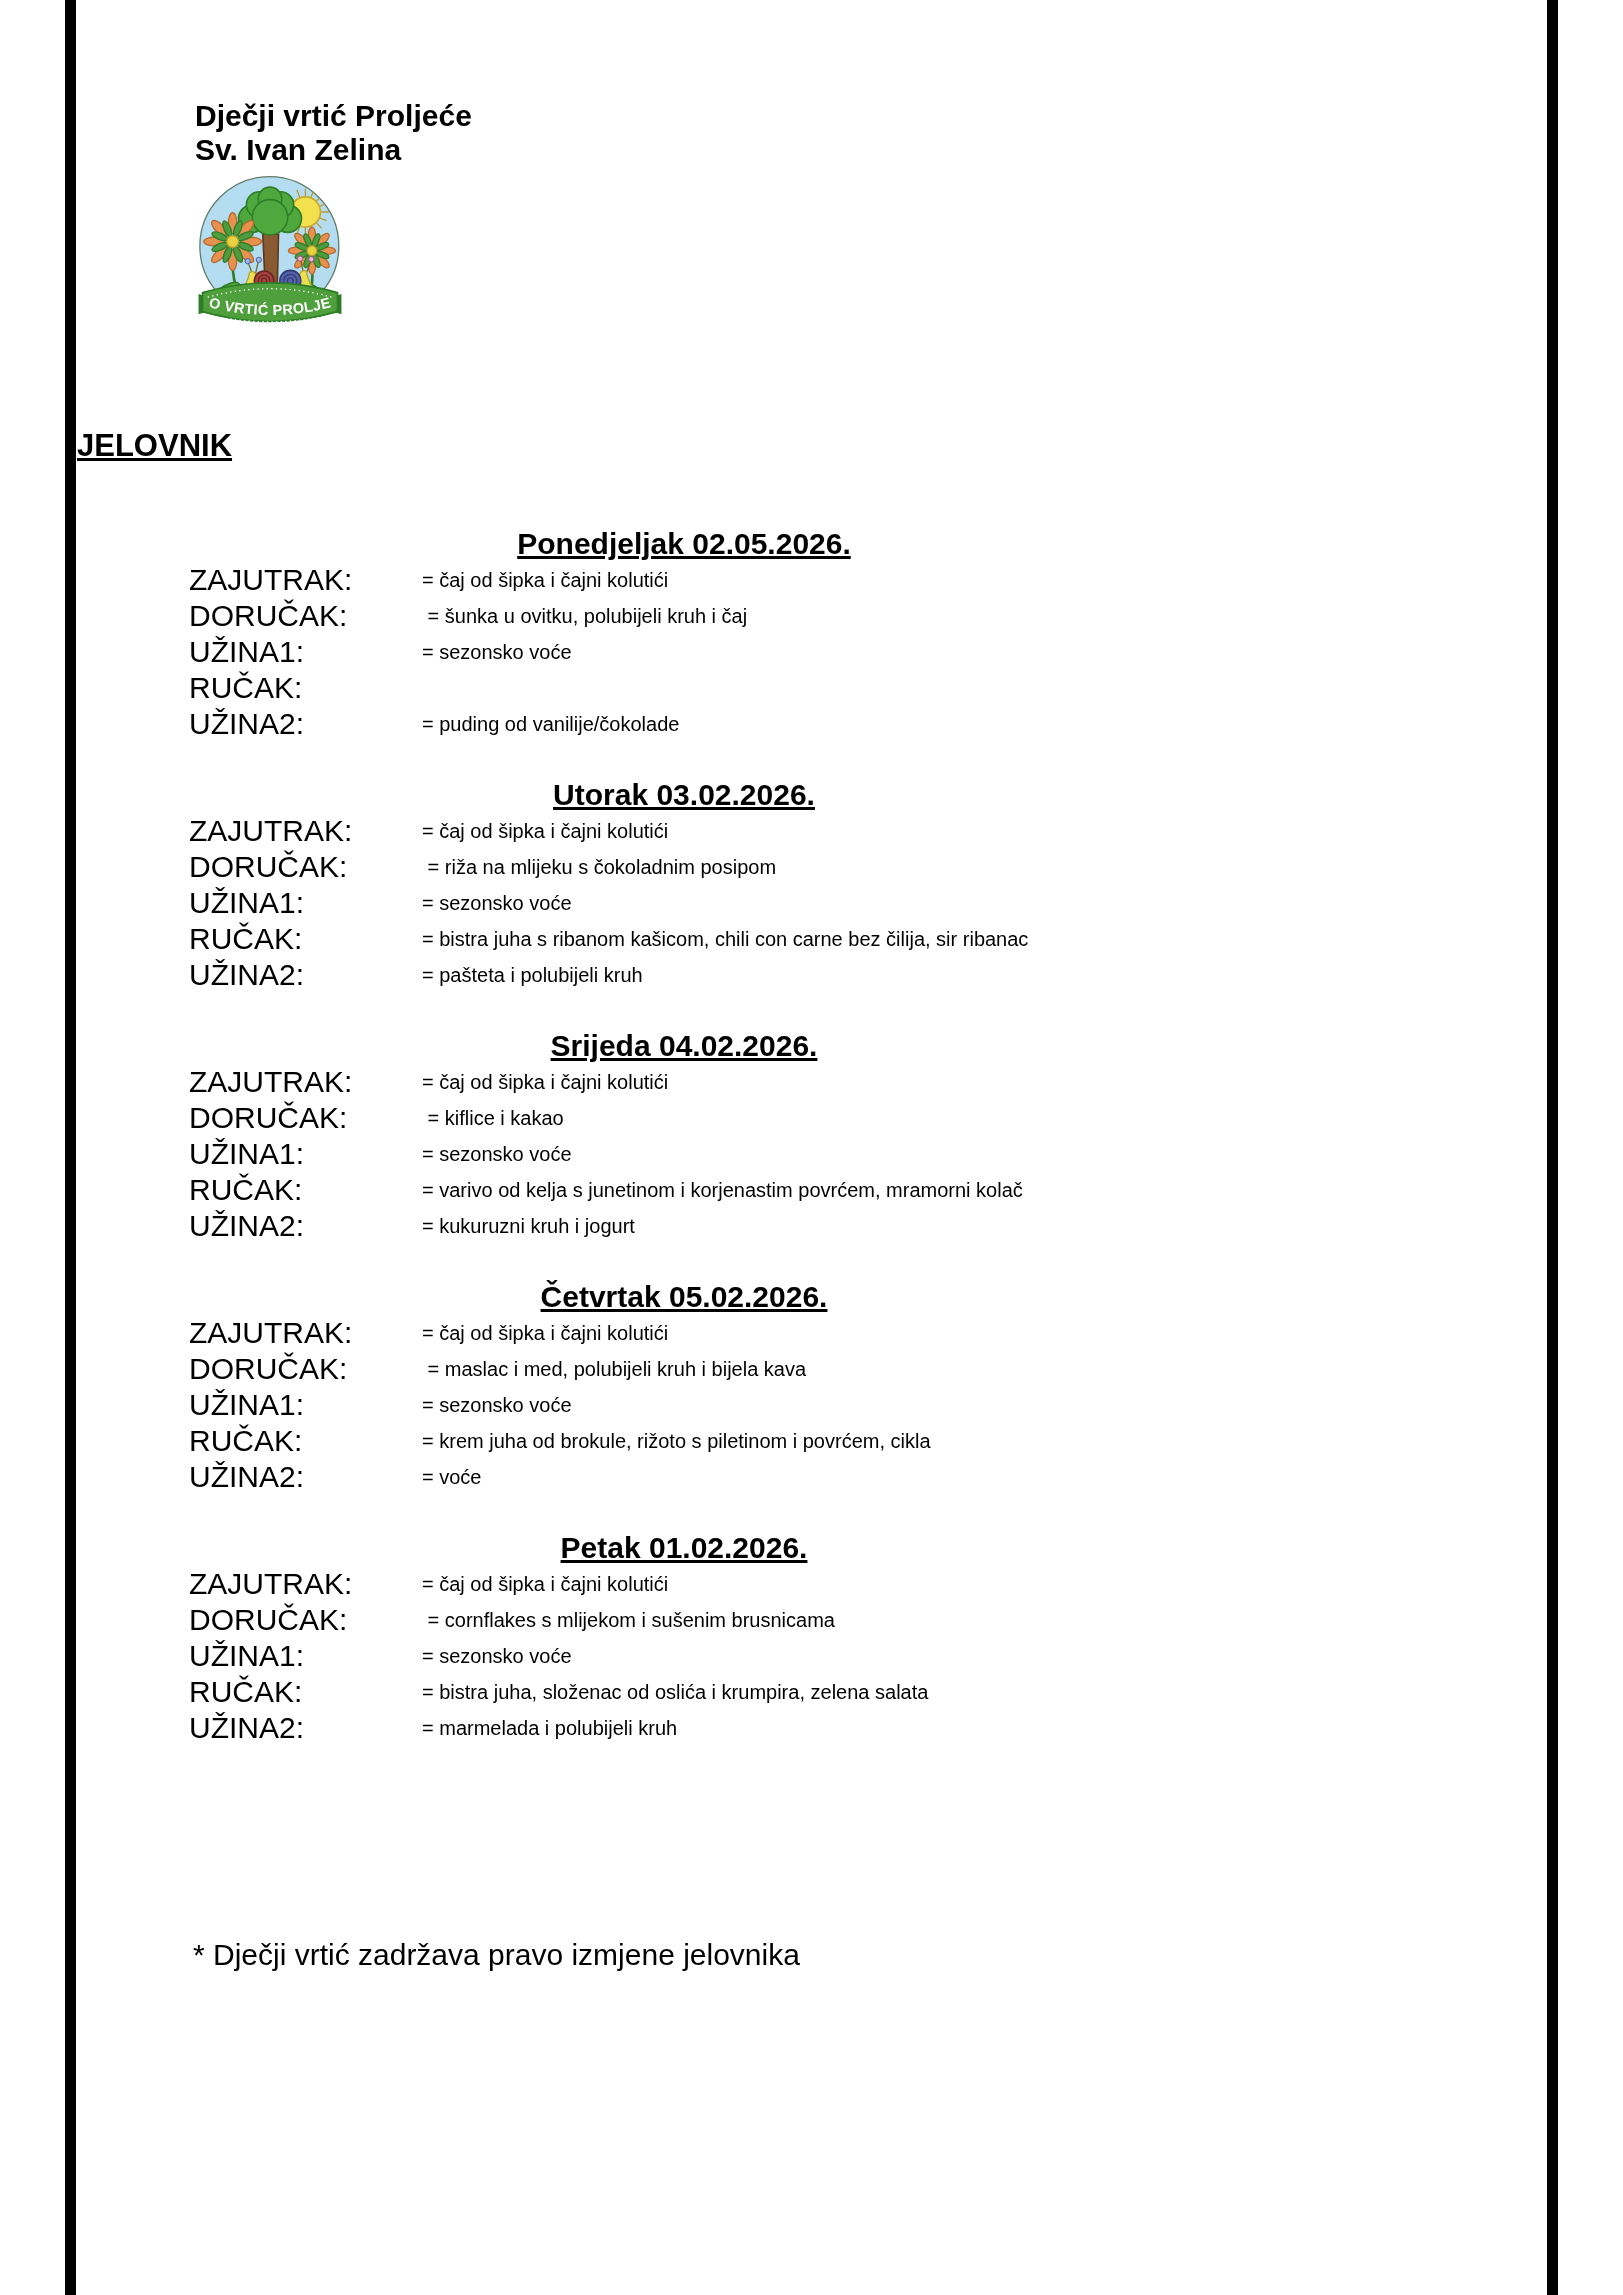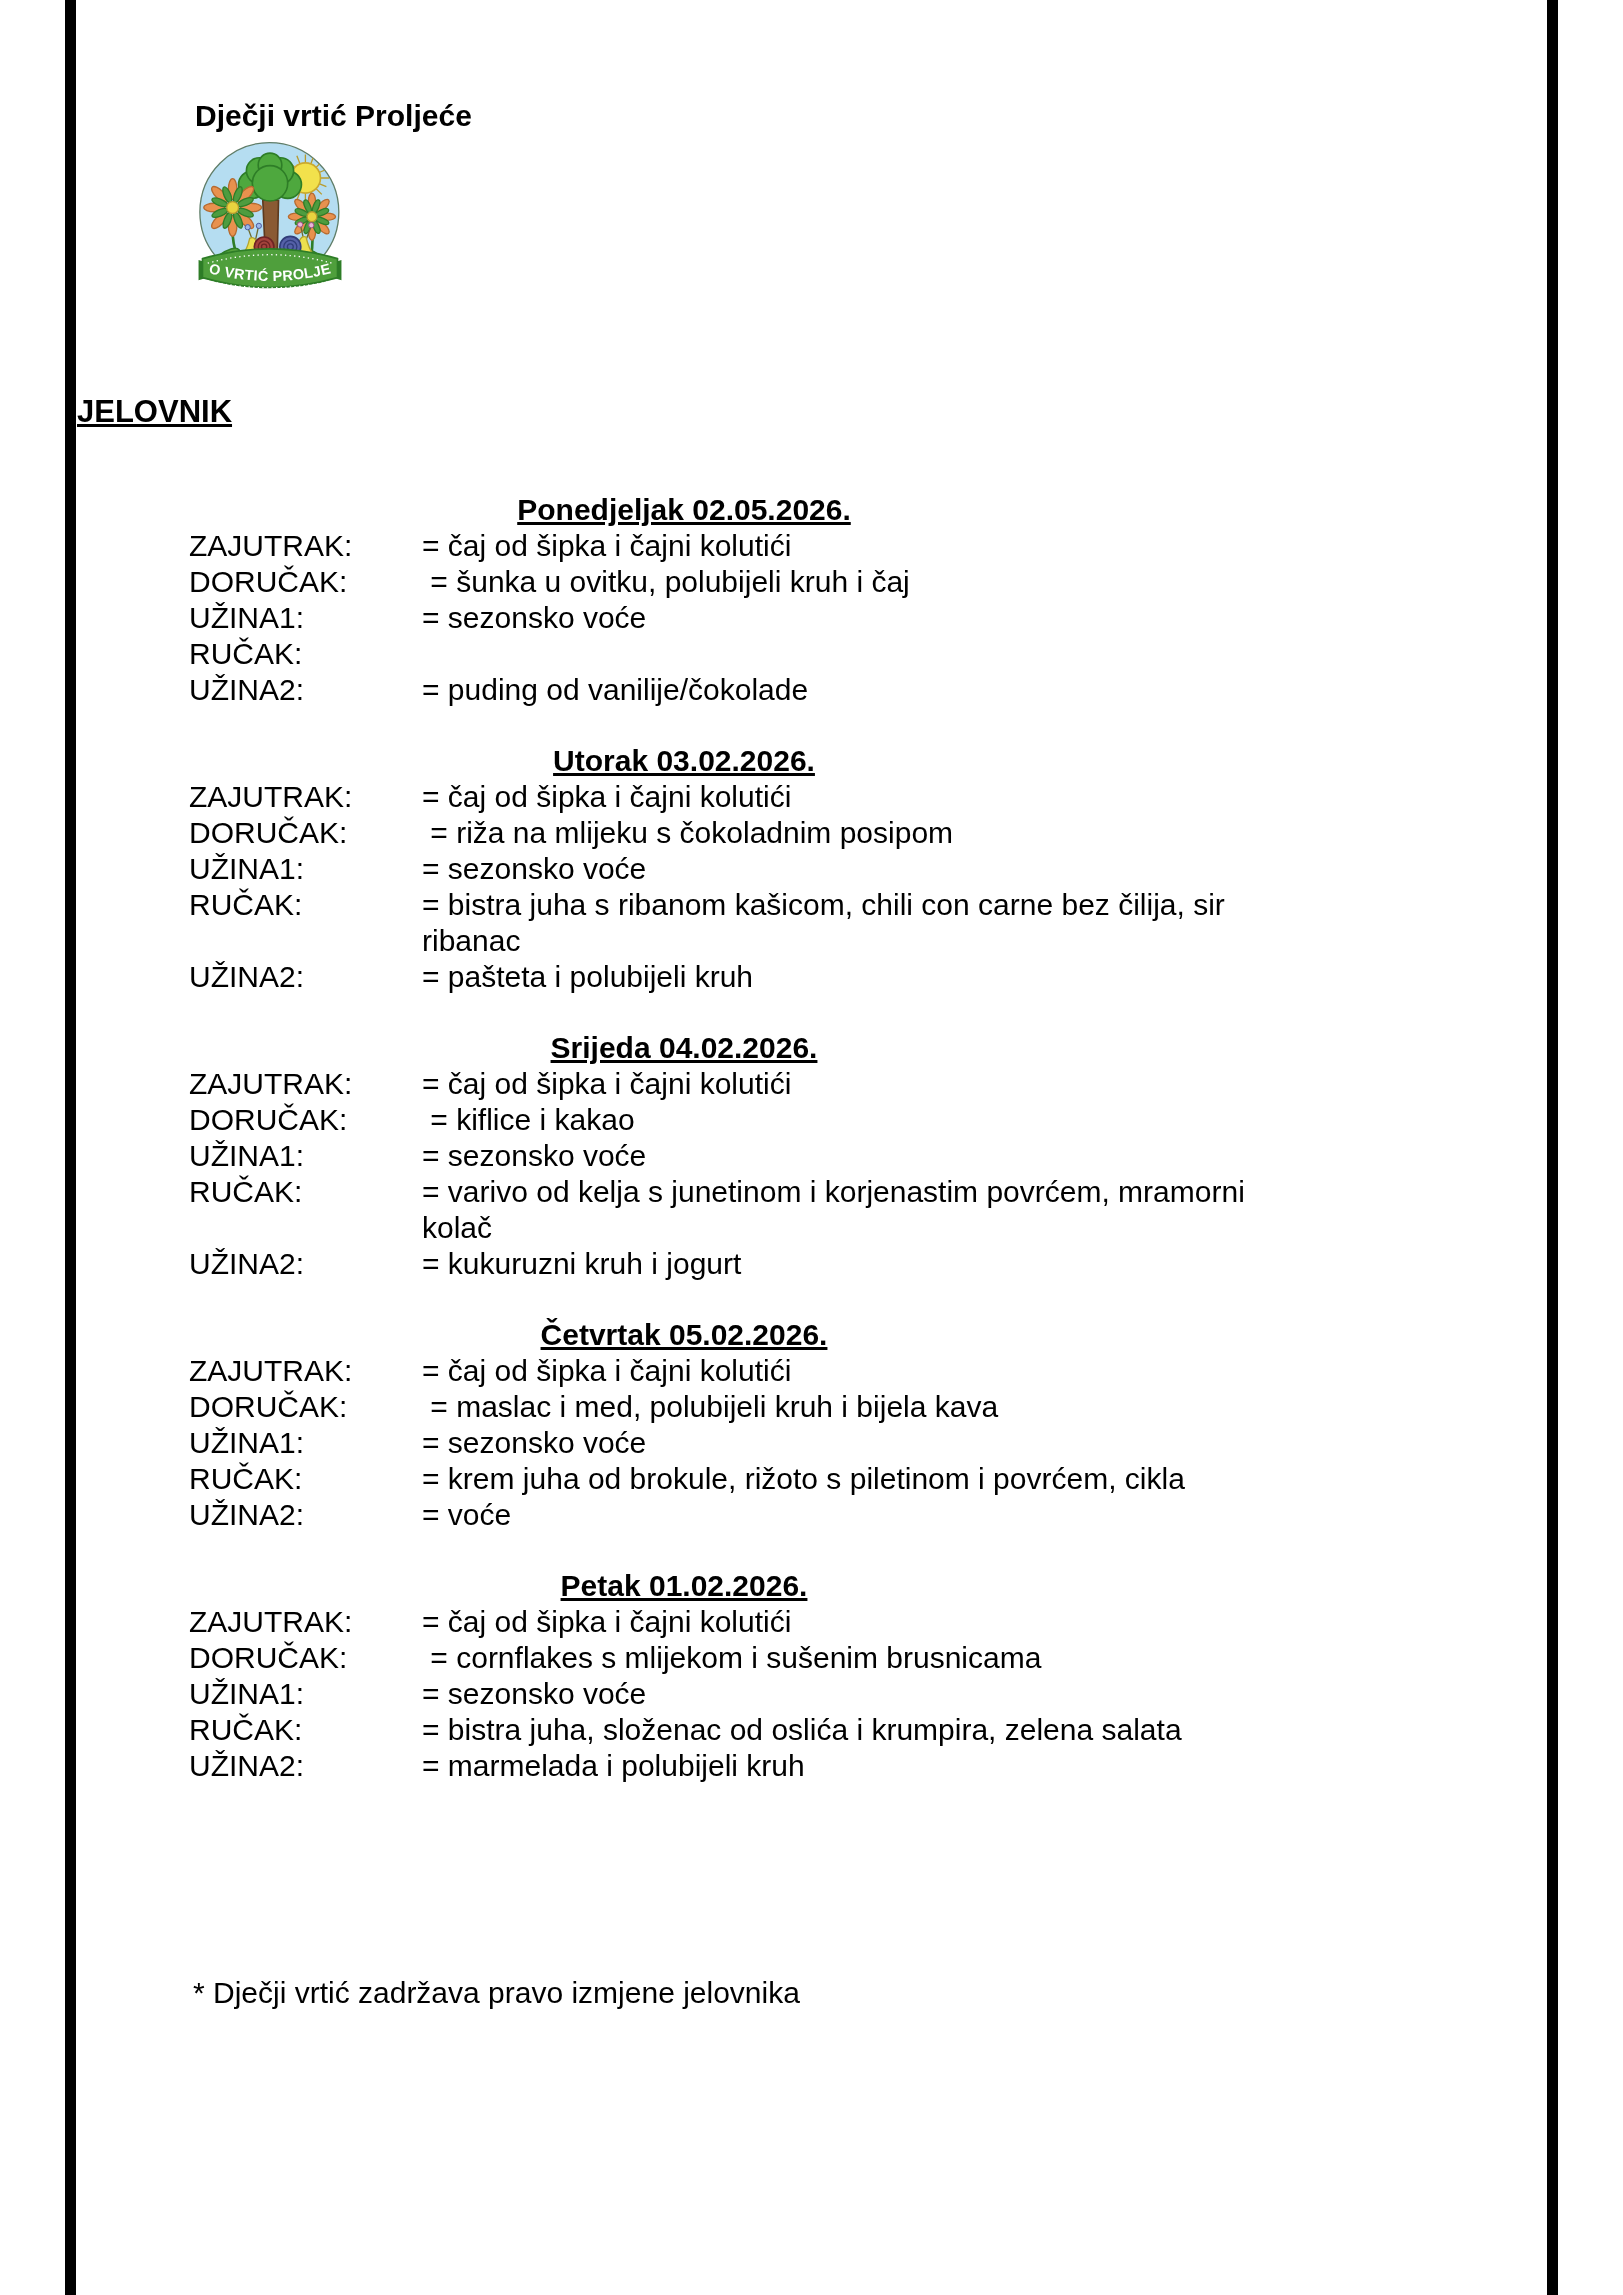--- a/index.html
+++ b/index.html
@@ -14,32 +14,32 @@
   .org-header{margin:99px 0 0 118px;font-weight:bold;font-size:30px;line-height:34px;white-space:pre-wrap;}
   .logo-wrap{margin:6.5px 0 0 115px;width:156px;height:156px;}
   .page-title{margin-top:98px;font-size:31px;font-weight:bold;line-height:36px;}
   .page-title span{text-decoration:underline;}
   .menu{margin-top:62px;}
   .day-section{margin-bottom:35px;}
   .day-heading{text-align:center;font-size:30px;font-weight:bold;line-height:36px;}
   .day-heading span{text-decoration:underline;}
   .meal-row{display:grid;grid-template-columns:233px 1fr;padding-left:112px;padding-right:23px;}
   .meal-label{font-size:30px;line-height:36px;}
-  .meal-value{font-size:30px;line-height:36px;white-space:pre-wrap;}
+  .meal-value{font-size:20px;line-height:36px;white-space:pre-wrap;}
   .footnote{margin:191px 0 0 116px;font-size:30px;line-height:36px;}
 </style>
 </head>
 <body>
 
 <div class="scan-bar left"></div>
 <div class="scan-bar right"></div>
 
 <div class="content">
 
-  <div class="org-header"><div>Dječji vrtić Proljeće</div></div>
+  <div class="org-header"><div>Dječji vrtić Proljeće</div><div>Sv. Ivan Zelina</div></div>
 
   <div class="logo-wrap">
     <svg width="156" height="156" viewBox="0 0 238 238" xmlns="http://www.w3.org/2000/svg">
       <defs>
         <clipPath id="circleClip">
             <circle cx="118" cy="110" r="106"></circle>
           </clipPath>
         <ellipse id="petalO" cx="28" cy="0" rx="16" ry="6.5"></ellipse>
         <ellipse id="petalG" cx="21" cy="0" rx="13" ry="5"></ellipse>
         <ellipse id="petalO2" cx="23" cy="0" rx="13" ry="5.5"></ellipse>

